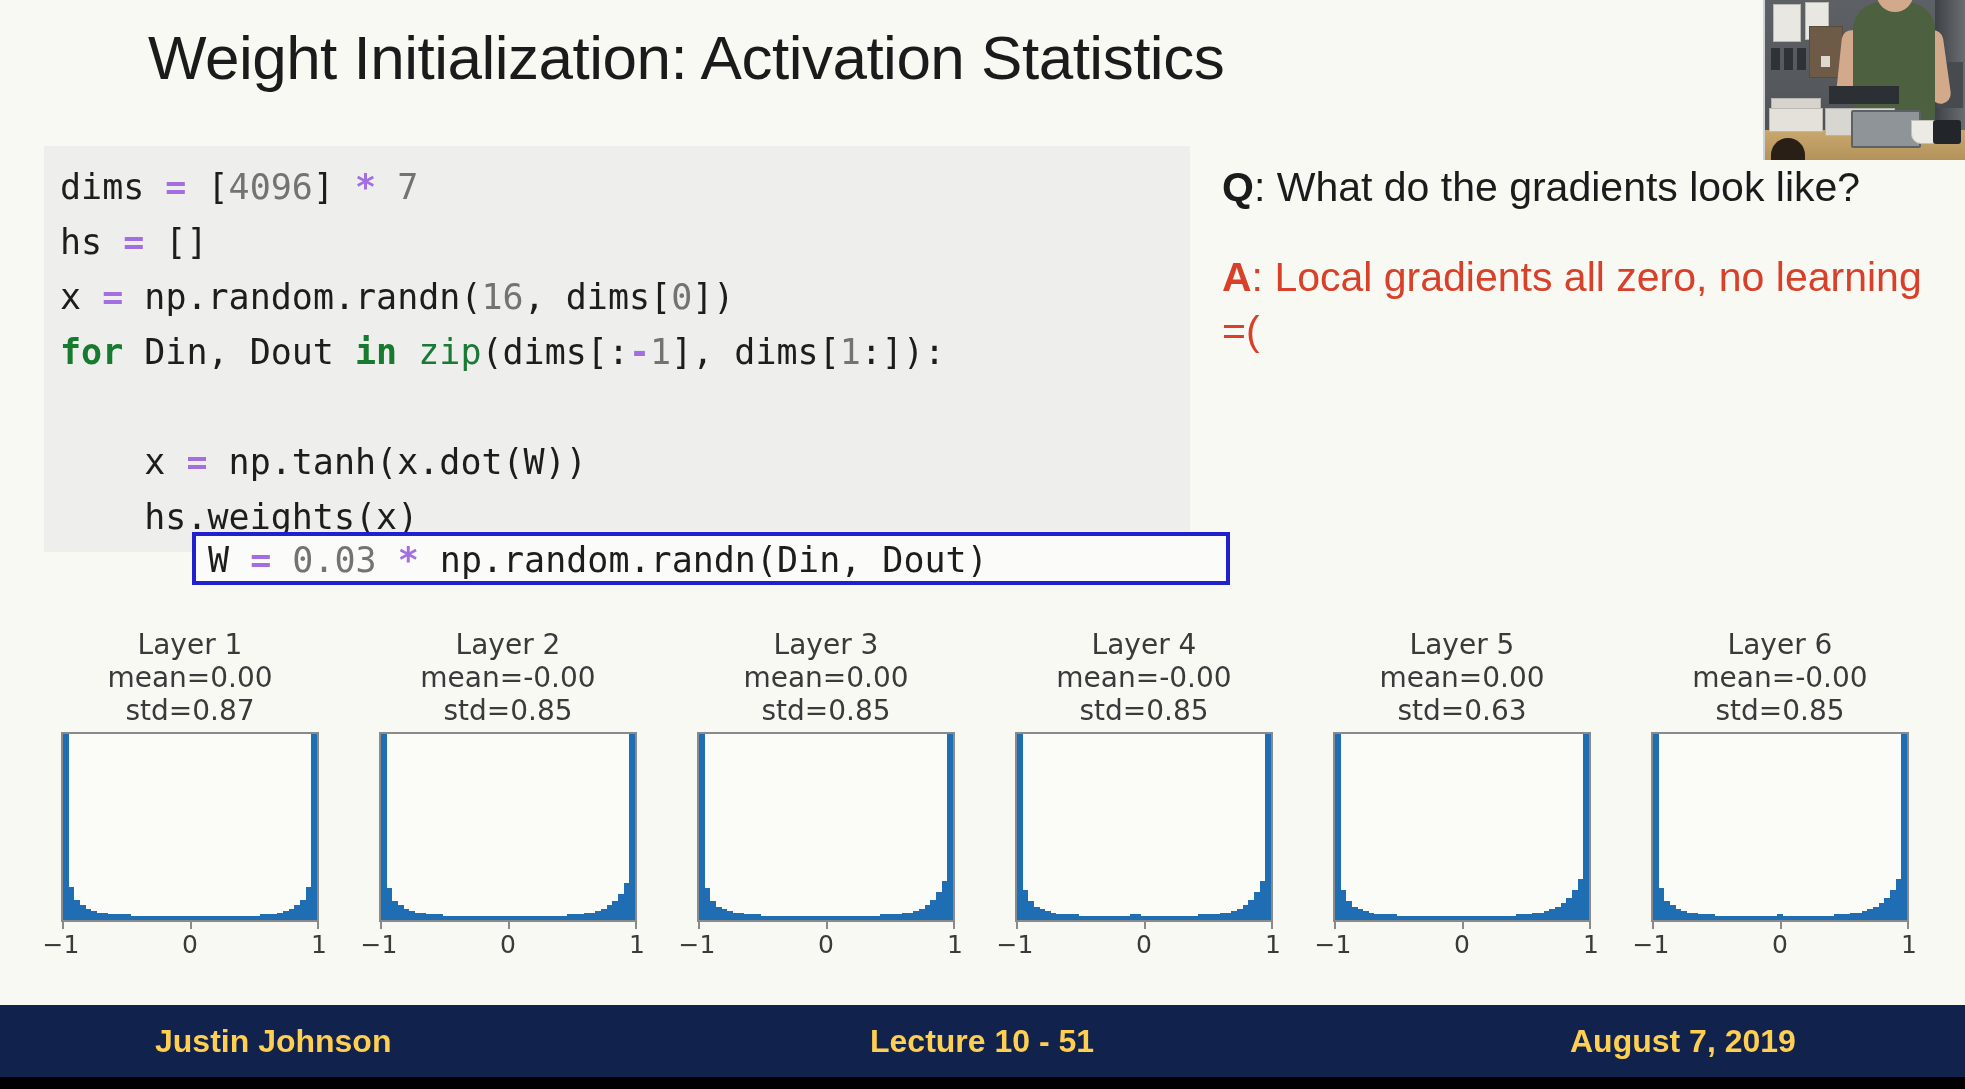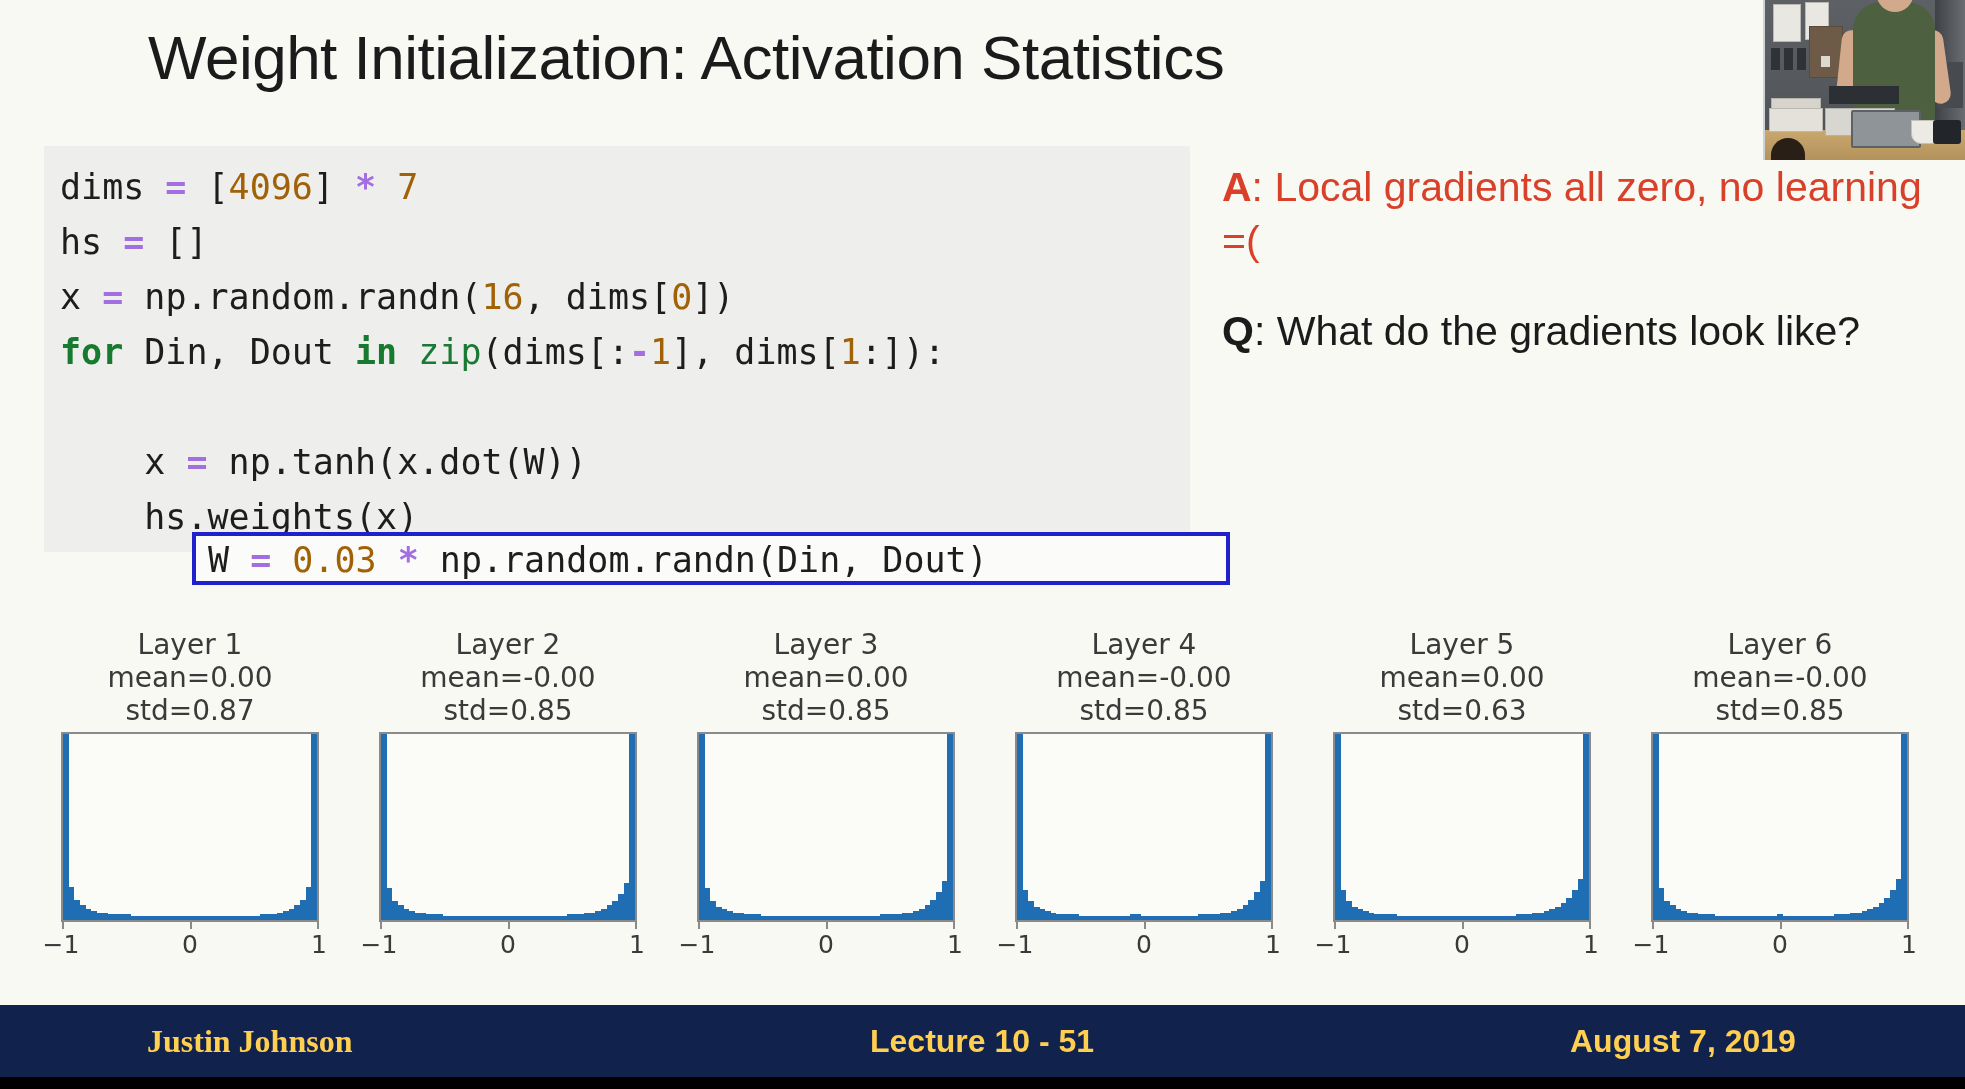--- a/index.html
+++ b/index.html
@@ -69,21 +69,21 @@
   #code-block{
     position:absolute;left:44px;top:146px;width:1146px;height:406px;
     background:#eeeeec;
   }
   .code{
     position:absolute;left:16px;top:14px;
     font-family:"DejaVu Sans Mono","Liberation Mono",monospace;
     font-size:35px;line-height:55px;color:#1d1d1d;white-space:pre;
   }
   .tok-op{color:#a36ee0;font-weight:700;}
-  .tok-num{color:#a16207;}
+  .tok-num{color:#737373;}
   .tok-kw{color:#177a2e;font-weight:700;}
   .tok-fn{color:#1a7a35;}
 
   #highlight-box{
     position:absolute;left:148px;top:386px;width:1038px;height:53px;
     border:4px solid #2020cc;background:#fbfbfa;box-sizing:border-box;
   }
   .code-hl{
     position:absolute;left:12px;top:-3px;
     font-family:"DejaVu Sans Mono","Liberation Mono",monospace;
@@ -130,21 +130,21 @@
     font-size:25px;color:#3a3a3a;font-family:"DejaVu Sans",sans-serif;
   }
 
   
   #footer{
     position:absolute;left:0;bottom:12px;width:1965px;height:72px;
     background:#11224c;color:#ffcf52;
     display:flex;align-items:center;font-size:32px;font-weight:700;
   }
   #footer-bottom{position:absolute;left:0;bottom:0;width:1965px;height:12px;background:#000;}
-  #footer .f-author{position:absolute;left:147px;font-family:Liberation Serif, serif;}
+  #footer .f-author{position:absolute;left:155px;}
   #footer .f-lecture{position:absolute;left:870px;}
   #footer .f-date{position:absolute;left:1570px;}
 </style>
 </head>
 <body>
 
 <div class="slide">
 
   <div id="page-title">Weight Initialization: Activation Statistics</div>
 
@@ -184,22 +184,22 @@
 <span>    x <span class="tok-op">=</span> np.tanh(x.dot(W))</span>
 <span>    hs.weights(x)</span></div>
 
     <div id="highlight-box">
       <div class="code-hl">W <span class="tok-op">=</span> <span class="tok-num">0.03</span> <span class="tok-op">*</span> np.random.randn(Din, Dout)</div>
     </div>
   </div>
 
 
   <div id="right-col">
+    <div class="para"><b>Q</b><span>: What do the gradients look like?</span></div>
     <div class="para ans"><b>A</b><span>: Local gradients all zero, no learning =(</span></div>
-    <div class="para"><b>Q</b><span>: What do the gradients look like?</span></div>
   </div>
 
   <div id="hist-row">
       <div class="hist">
         <div class="hist-title">Layer 1
 mean=0.00
 std=0.87</div>
         <div class="hist-plot">
           <div class="hist-bars">
             <div class="bar" style="height: 100%; background: rgb(31, 110, 180);"></div>

